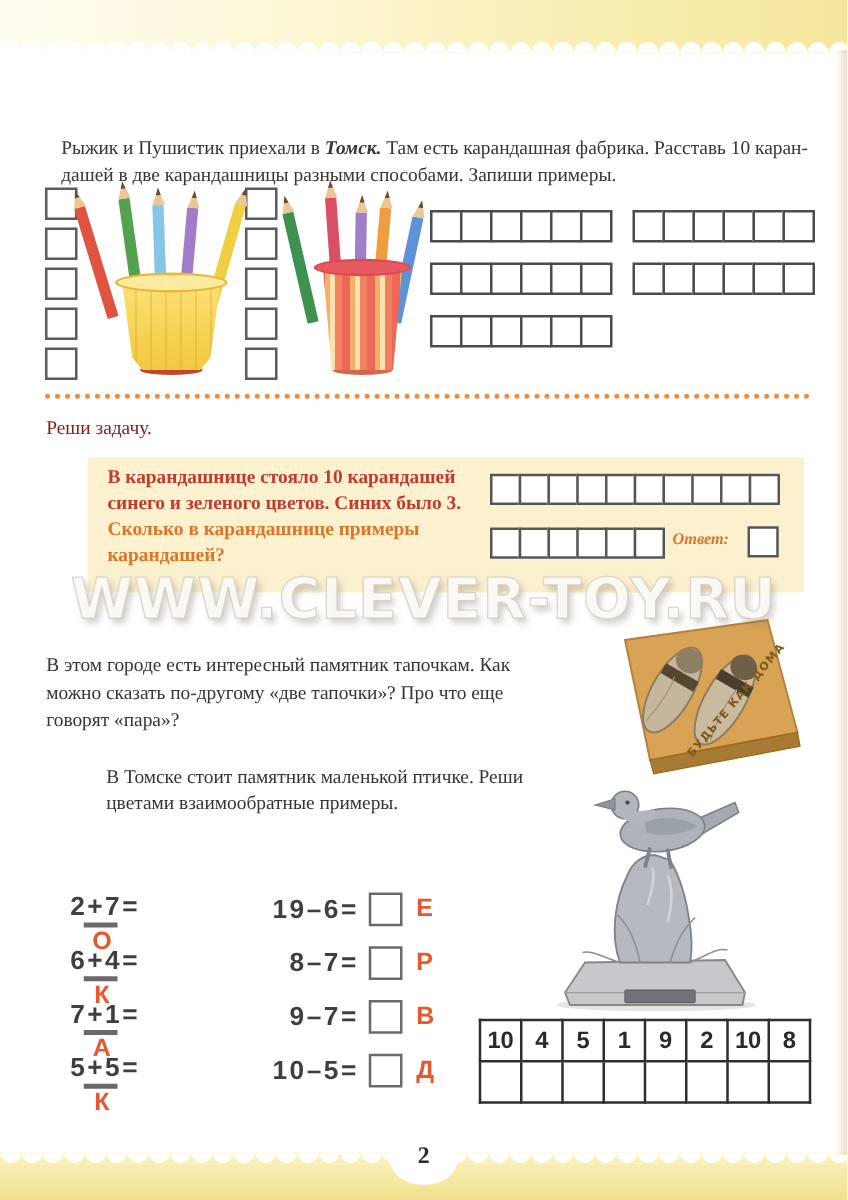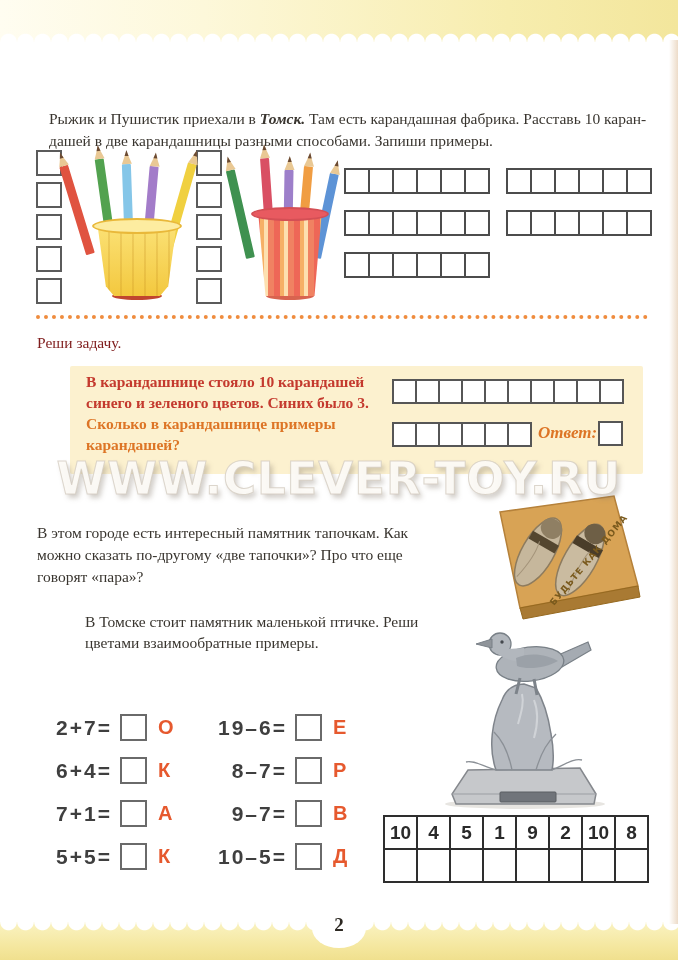--- a/index.html
+++ b/index.html
@@ -74,42 +74,42 @@
   .problem-text{position:absolute;left:16px;top:5px;font-weight:bold;font-size:15.5px;line-height:21px;
     white-space:nowrap;}
   .ptxt-red{color:#c43a2e;}
   .ptxt-orange{color:#dd7526;}
   .prow{position:absolute;display:flex;}
   .pcell{width:21px;height:21px;border:2px solid #565656;background:#fff;margin-left:-2px;}
   .prow .pcell:first-child{margin-left:0;}
   .prow10{left:322px;top:13px;}
   .prow6{left:322px;top:56px;}
   .answer-label{position:absolute;left:468px;top:57px;font-style:italic;font-weight:bold;
-    font-size:17px;color:#dd7526;}
+    font-size:13px;color:#dd7526;}
   .answer-box{position:absolute;left:528px;top:55px;width:21px;height:21px;border:2px solid #565656;
     background:#fff;}
 
   
   .watermark{position:absolute;left:25px;top:452px;width:628px;text-align:center;z-index:6;
     font-family:"DejaVu Sans", sans-serif;font-weight:bold;font-size:45px;letter-spacing:1px;
     color:rgba(252,250,245,0.95);-webkit-text-stroke:1px rgba(210,202,190,0.75);
     text-shadow:3px 4px 5px rgba(125,115,100,0.35);pointer-events:none;}
 
   
   .slippers-fig{position:absolute;left:486px;top:490px;width:160px;height:135px;z-index:2;}
   .bird-fig{position:absolute;left:430px;top:598px;width:190px;height:212px;}
 
   
   .eq{position:absolute;display:flex;align-items:center;height:27px;
     font-family:"Liberation Sans", sans-serif;font-weight:bold;}
   .eq-expr{display:inline-block;width:72px;text-align:right;font-size:21px;color:#3f3f3f;
     letter-spacing:2px;}
   .eq-box{width:23px;height:23px;border:2px solid #6a6a6a;background:#fff;margin-left:8px;}
   .eq-letter{margin-left:11px;font-size:20px;color:#e6592e;}
-  .eq.c1{left:40px;}
+  .eq.c1{left:40px;flex-direction:column;}
   .eq.c2{left:215px;}
   .r1{top:714px;} .r2{top:757px;} .r3{top:800px;} .r4{top:843px;}
 
   
   .answer-table{position:absolute;left:383px;top:815px;border-collapse:collapse;}
   .answer-table td{width:31px;height:31px;border:2px solid #2e2e2e;background:#fff;text-align:center;
     font-family:"Liberation Sans", sans-serif;font-weight:bold;font-size:19px;color:#2a2a2a;padding:0;}
 </style>
 </head>
 <body>

